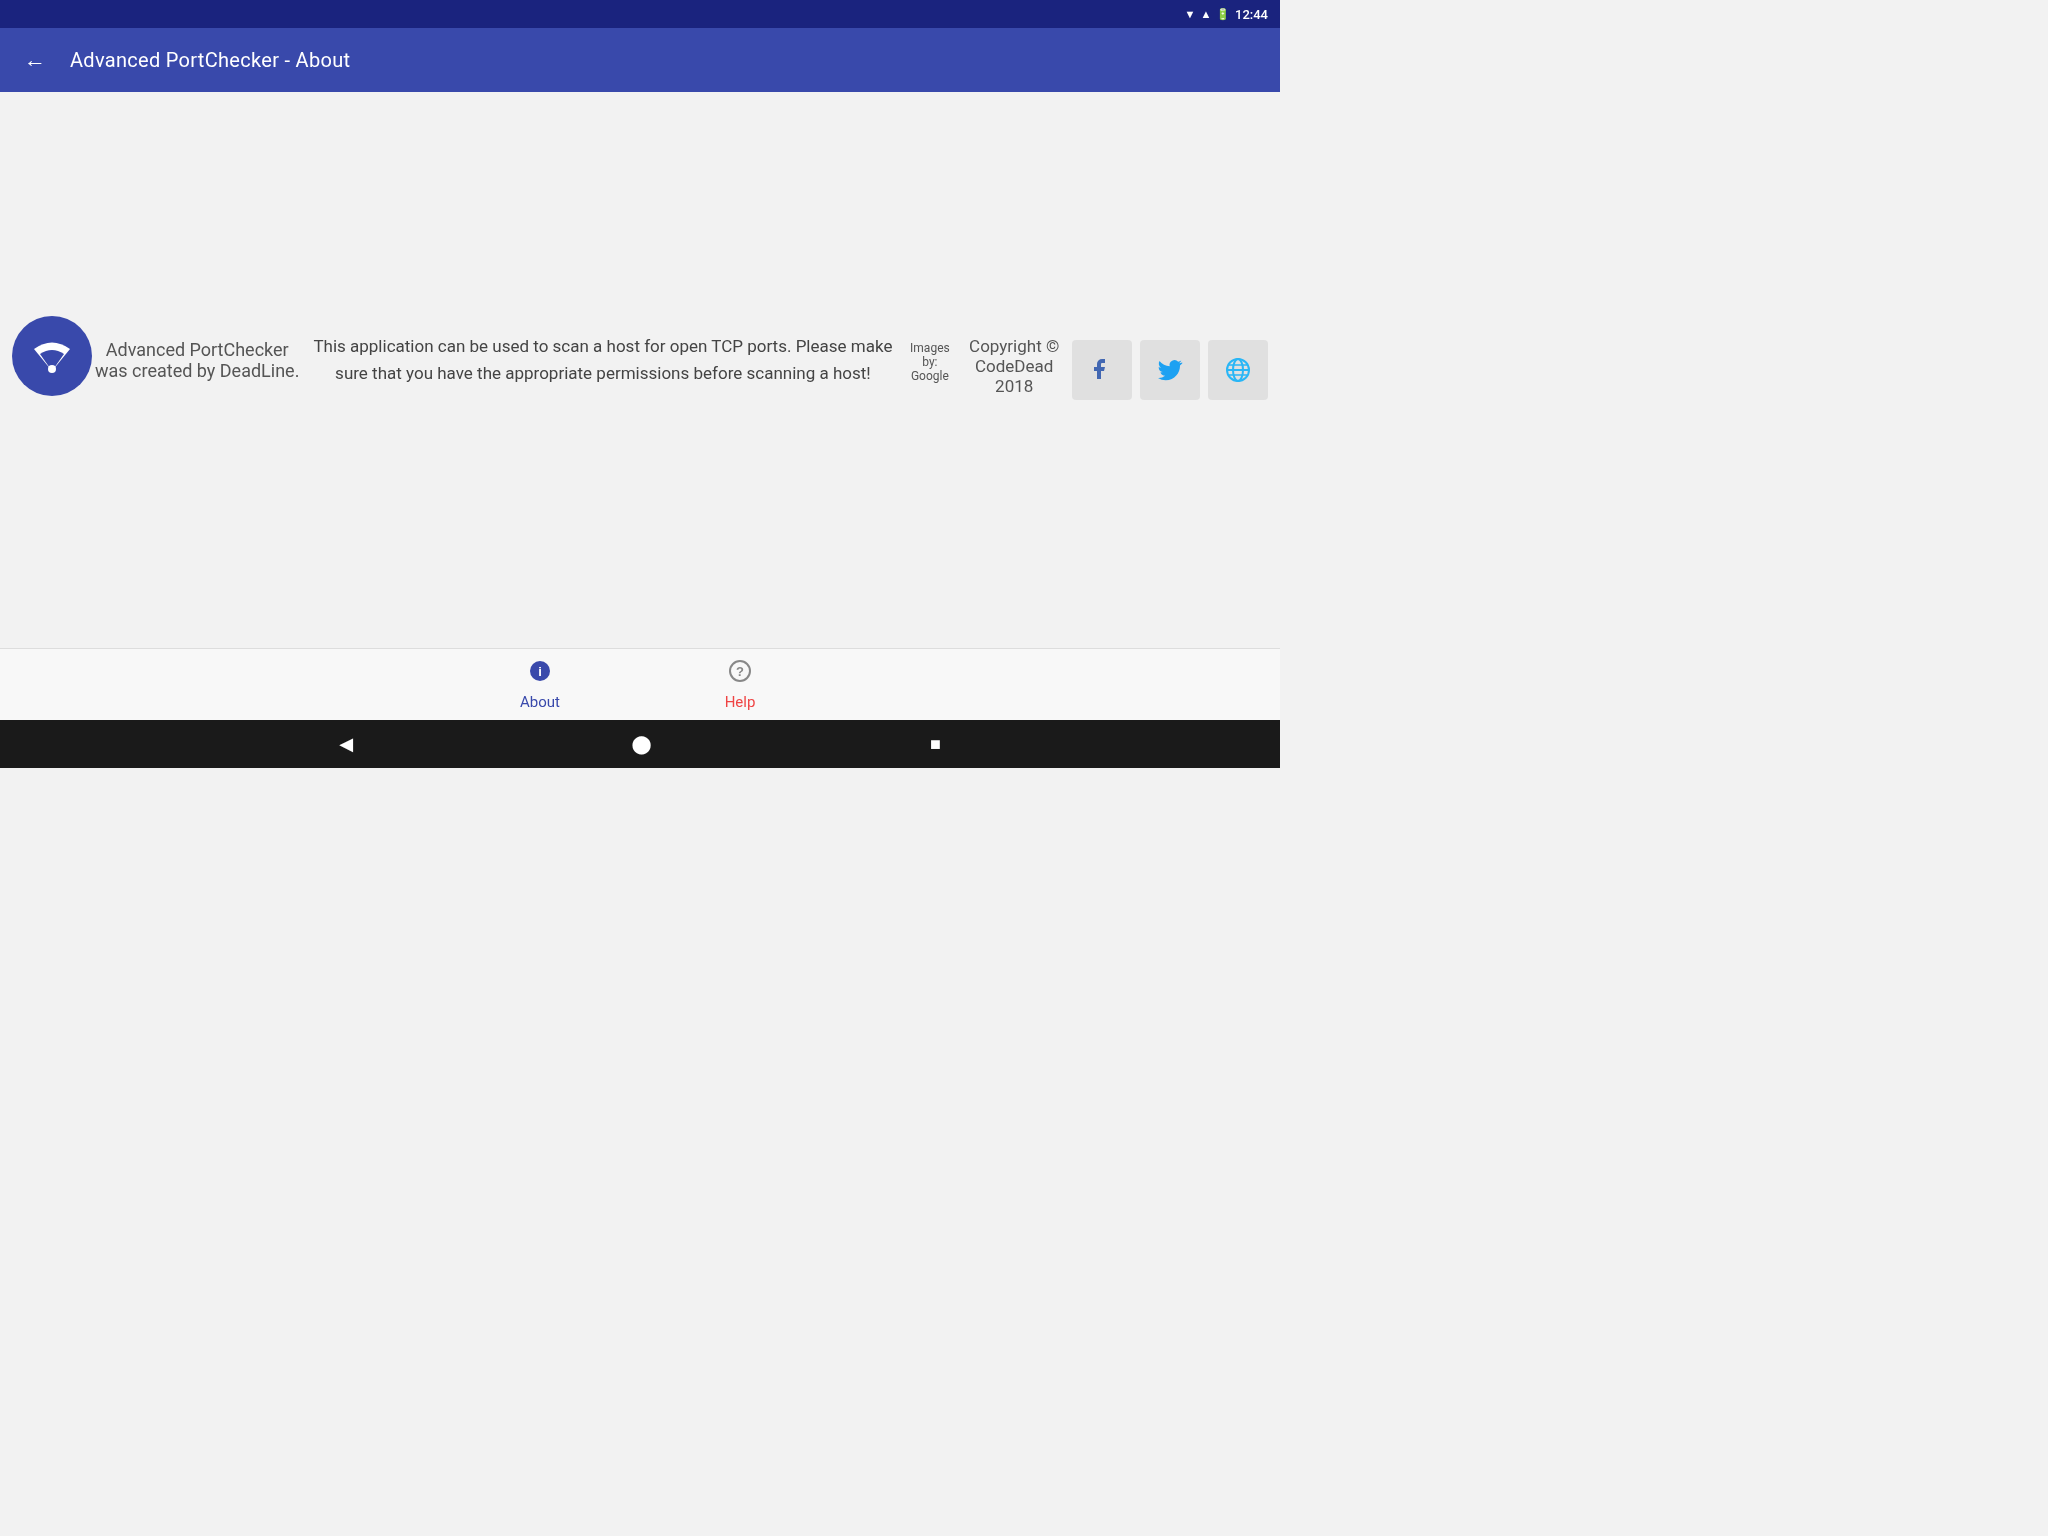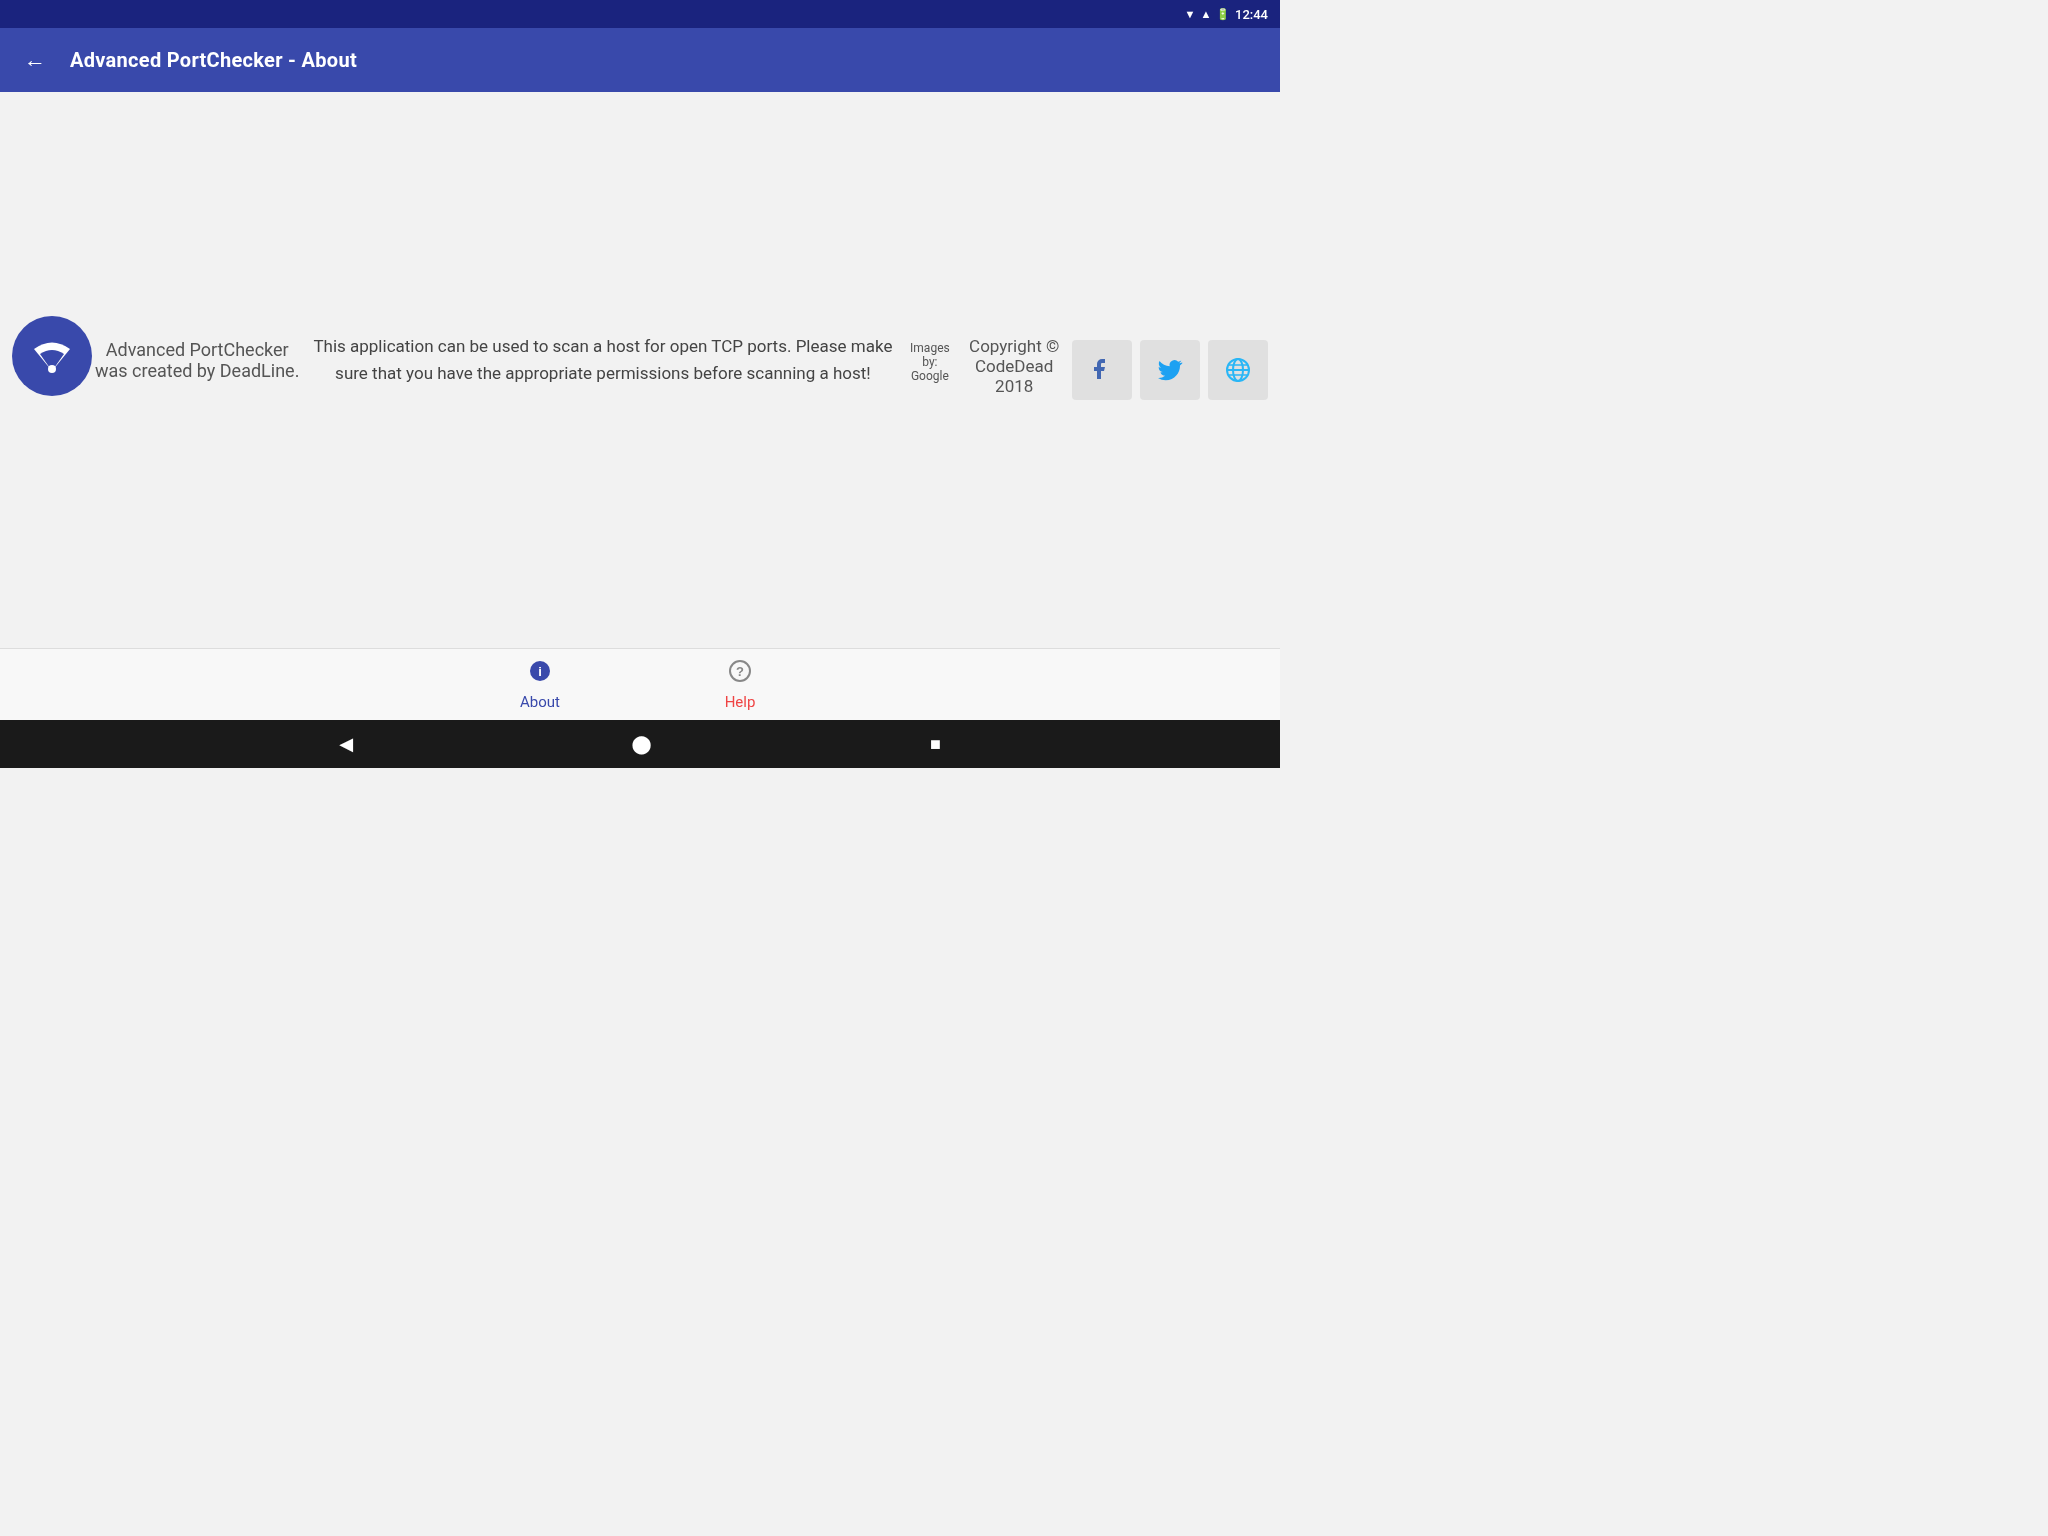--- a/index.html
+++ b/index.html
@@ -65,21 +65,21 @@
       border: none;
       padding: 8px;
       display: flex;
       align-items: center;
       justify-content: center;
     }
 
     .app-bar-title {
       color: white;
       font-size: 20px;
-      font-weight: 700;
+      font-weight: 400;
       letter-spacing: 0.3px;
     }
 
     
     .main-content {
       flex: 1;
       display: flex;
       flex-direction: row;
       align-items: center;
       justify-content: center;

